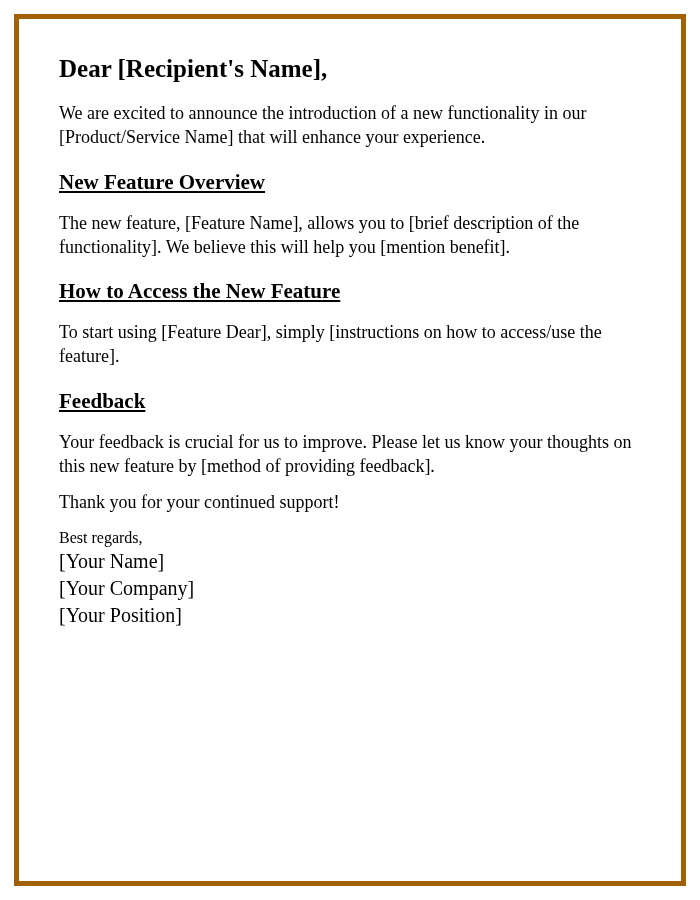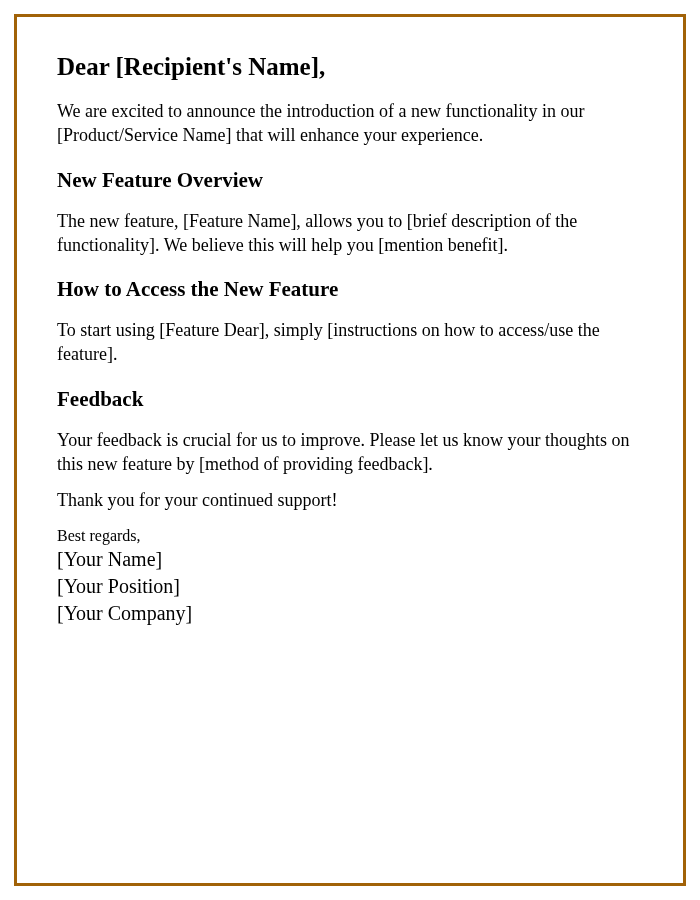--- a/index.html
+++ b/index.html
@@ -10,34 +10,35 @@
     body {
       width: 700px;
       height: 900px;
       background: #ffffff;
       padding: 14px;
       font-family: "Times New Roman", Times, serif;
     }
     .page {
       width: 100%;
       height: 100%;
-      border: 3px solid #a16207;
+      border: 5px solid #a16207;
       padding: 30px 40px;
     }
     h1.greeting {
       font-size: 25px;
       font-weight: bold;
       margin-bottom: 18px;
       margin-top: 6px;
     }
     h2.section-heading {
       font-size: 21px;
       font-weight: bold;
       margin-top: 20px;
       margin-bottom: 16px;
+      text-decoration: underline;
     }
     p.paragraph {
       font-size: 18px;
       line-height: 1.35;
       margin-bottom: 12px;
     }
     p.signoff {
       font-size: 16px;
       line-height: 1.35;
       margin-top: 6px;
@@ -62,16 +63,16 @@
   <h2 class="section-heading">How to Access the New Feature</h2>
   <p class="paragraph">To start using [Feature Dear], simply [instructions on how to access/use the feature].</p>
 
   <h2 class="section-heading">Feedback</h2>
   <p class="paragraph">Your feedback is crucial for us to improve. Please let us know your thoughts on this new feature by [method of providing feedback].</p>
 
   <p class="paragraph">Thank you for your continued support!</p>
 
   <p class="signoff">Best regards,</p>
   <div class="signature-line">[Your Name]</div>
+  <div class="signature-line">[Your Company]</div>
   <div class="signature-line">[Your Position]</div>
-  <div class="signature-line">[Your Company]</div>
 
 </div>
 
 </body></html>

